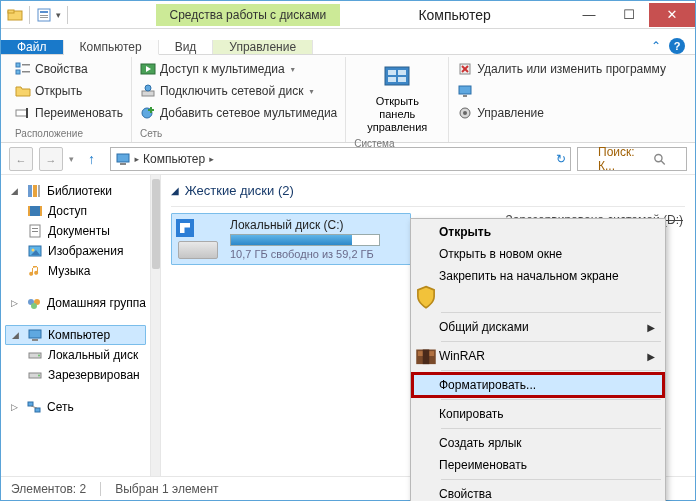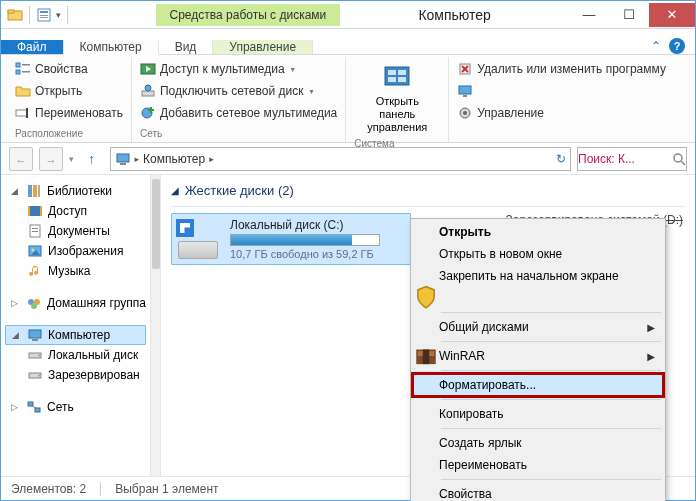--- a/index.html
+++ b/index.html
@@ -41,21 +41,21 @@
 
 
 .addrrow { height: 32px; display: flex; align-items: center; gap: 6px; padding: 0 8px; border-bottom: 1px solid #e6e6e6; }
 .navbtn { width: 24px; height: 24px; border: 1px solid #c5c5c5; border-radius: 2px; display: flex; align-items: center; justify-content: center; background: #f5f5f5; color: #888; font-size: 11px; }
 .navbtn.up { border: none; background: none; color: #1979ca; font-size: 14px; }
 .addrbar { flex: 1; height: 24px; border: 1px solid #b5b5b5; display: flex; align-items: center; padding: 0 4px; gap: 4px; }
 .addrbar .aico { width: 16px; height: 16px; }
 .addrbar .crumb { font-size: 12px; color: #333; }
 .addrbar .arr { font-size: 9px; color: #555; }
 .addrbar .refresh { margin-left: auto; color: #1979ca; font-size: 12px; }
-.searchbox { width: 110px; height: 24px; border: 1px solid #b5b5b5; display: flex; align-items: center; padding: 0 0; color: #be185d; font-size: 12px; gap: 4px; }
+.searchbox { width: 110px; height: 24px; border: 1px solid #b5b5b5; display: flex; align-items: center; padding: 0 20px; color: #a16207; font-size: 12px; gap: 4px; }
 .searchbox .sico { width: 14px; height: 14px; }
 
 
 .main { display: flex; height: calc(501px - 28px - 26px - 88px - 32px - 24px - 2px); }
 .navpane { width: 150px; border-right: 1px solid #e6e6e6; padding: 6px 4px; overflow: hidden; }
 .ngroup { margin-bottom: 12px; }
 .nitem { display: flex; align-items: center; gap: 5px; height: 20px; font-size: 12px; padding-left: 6px; white-space: nowrap; overflow: hidden; }
 .nitem.sub { padding-left: 22px; }
 .nitem.sel { background: #cde8ff; border: 1px solid #7abdea; border-radius: 1px; }
 .nitem .nico { width: 16px; height: 16px; }

